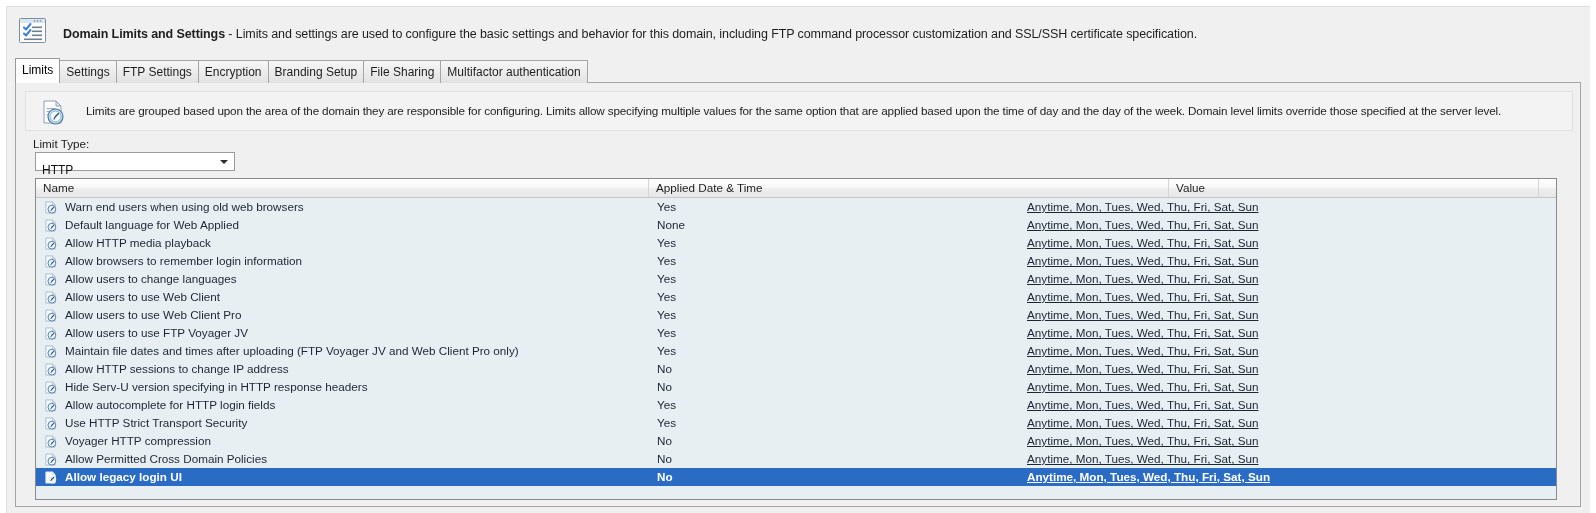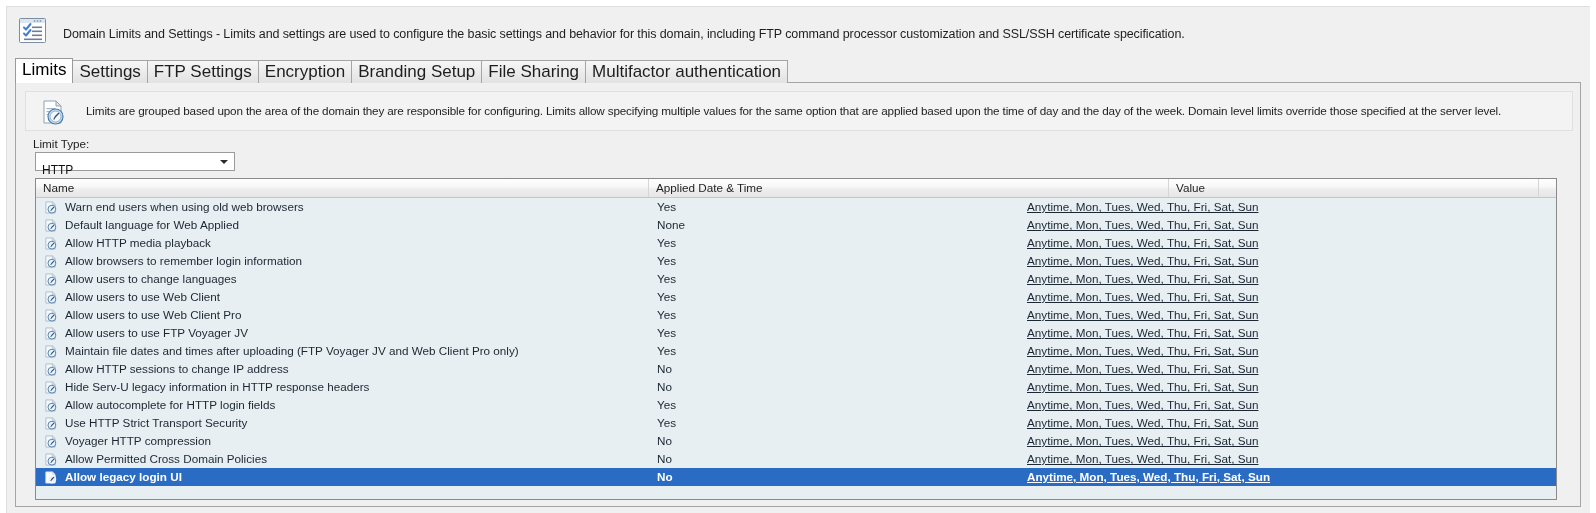--- a/index.html
+++ b/index.html
@@ -71,39 +71,39 @@
   .header-text {
     position: absolute;
     left: 56px;
     top: 20px;
     font-size: 12.5px;
     color: #1e1e1e;
     white-space: nowrap;
     letter-spacing: -0.1px;
   }
   .header-text b {
-    font-weight: normal;
+    font-weight: bold;
     margin-top: 37px;
   }
 
   
   .tabstrip {
     position: absolute;
     left: 8px;
     top: 52px;
     height: 24px;
     display: flex;
     align-items: flex-end;
     z-index: 5;
   }
   .tab {
     height: 17px;
     padding: 3px 6px 2px 6px;
     margin-right: -1px;
-    font-size: 17px;
+    font-size: 12px;
     line-height: 16px;
     color: #1e1e1e;
     background: linear-gradient(to bottom, #f6f6f6 0%, #ececec 50%, #e2e2e2 100%);
     border: 1px solid #a5a5a5;
     border-bottom: none;
     box-sizing: content-box;
     white-space: nowrap;
     cursor: default;
     position: relative;
     margin-top: 42px;
@@ -485,21 +485,21 @@
             </div>
             <div class="row">
               <div class="cell c-name">
                 <span class="row-icon"><svg width="13" height="13" viewBox="0 0 14 14">
                     <path d="M2 1 h7 l3 3 v9 h-10 z" fill="#f4f8fb" stroke="#a9bed2" stroke-width="1"></path>
                     <path d="M9 1 v3 h3 z" fill="#eaf3fb" stroke="#a9bed2" stroke-width="0.8"></path>
                     <circle cx="8.5" cy="8.8" r="4.2" fill="#eaf3fb" stroke="#4b7ba8" stroke-width="1"></circle>
                     <path d="M8.5 8.8 l2 -2" stroke="#2c4c6b" stroke-width="1.1" stroke-linecap="round"></path>
                     <path d="M8.5 8.8 l-1 1.6" stroke="#2c4c6b" stroke-width="1" stroke-linecap="round"></path>
                   </svg></span>
-                <span class="row-label">Hide Serv-U legacy information in HTTP response headers</span>
+                <span class="row-label">Hide Serv-U version specifying in HTTP response headers</span>
               </div>
               <div class="cell c-value">No</div>
               <div class="cell c-date">Anytime, Mon, Tues, Wed, Thu, Fri, Sat, Sun</div>
             </div>
             <div class="row">
               <div class="cell c-name">
                 <span class="row-icon"><svg width="13" height="13" viewBox="0 0 14 14">
                     <path d="M2 1 h7 l3 3 v9 h-10 z" fill="#f4f8fb" stroke="#a9bed2" stroke-width="1"></path>
                     <path d="M9 1 v3 h3 z" fill="#eaf3fb" stroke="#a9bed2" stroke-width="0.8"></path>
                     <circle cx="8.5" cy="8.8" r="4.2" fill="#eaf3fb" stroke="#4b7ba8" stroke-width="1"></circle>

